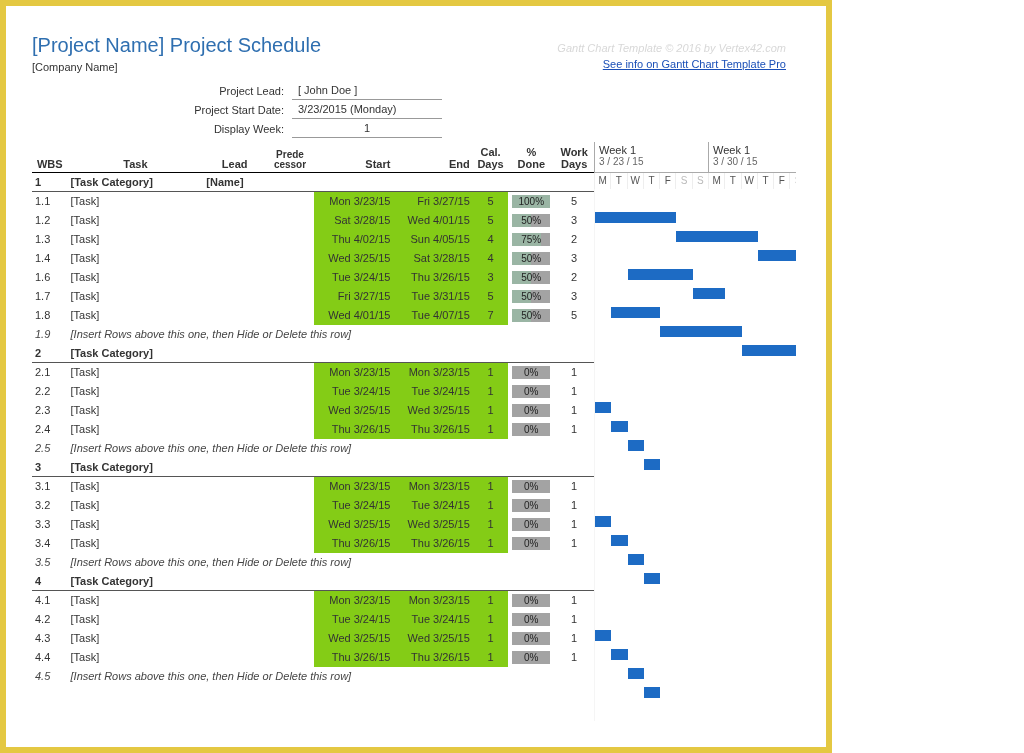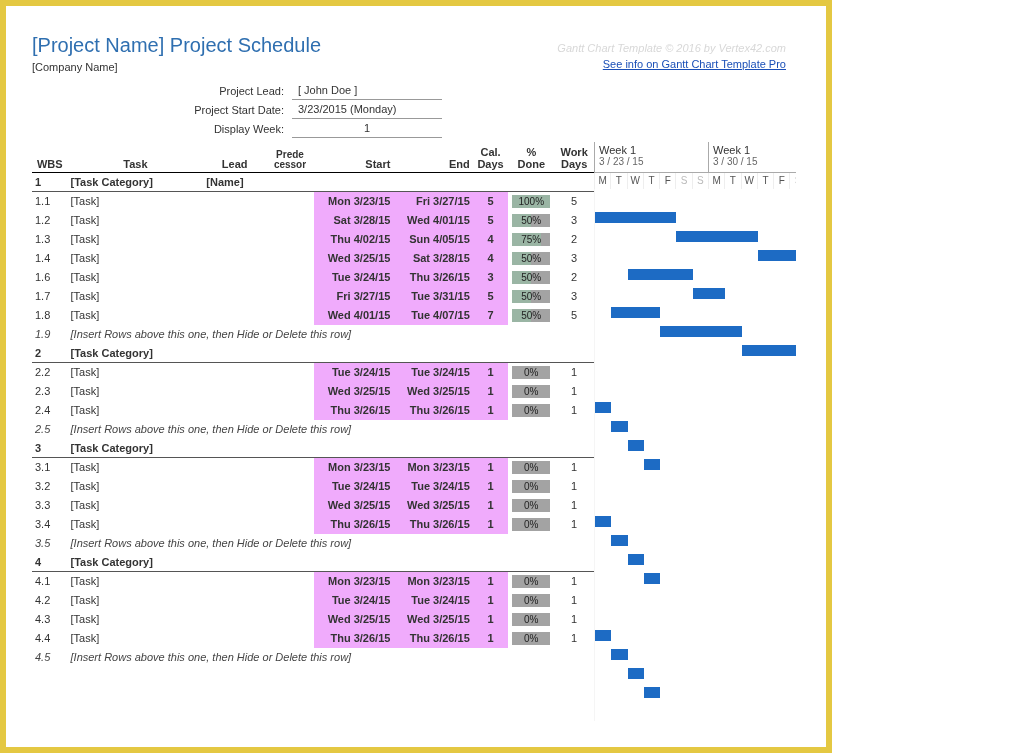--- a/index.html
+++ b/index.html
@@ -88,21 +88,21 @@
       vertical-align:middle;
     }
     tr.cat td { font-weight:bold; border-bottom:1px solid #555;}
     tr.cat td.wbs {font-weight:bold;}
     td.wbs { font-size:11px; }
     td.task-name { }
     td.start, td.end { text-align:right; }
     td.cald { text-align:center; }
     td.pct { text-align:center; position:relative;}
     td.workd { text-align:center;}
-    .green-cell { background:#f0abfc;font-weight:bold;}
+    .green-cell { background:#84cc16;}
     .pct-bar {
       display:inline-block;
       width:38px; height:13px;
       background:#a3a3a3;
       position:relative;
       vertical-align:middle;
     }
     .pct-bar .fill {
       position:absolute; left:0; top:0; bottom:0;
       background:#9ab5a4;
@@ -287,20 +287,31 @@
               <td class="wbs">1.9</td>
               <td colspan="8">[Insert Rows above this one, then Hide or Delete this row]</td>
             </tr>
             <tr class="cat">
               <td class="wbs">2</td>
               <td class="task-name">[Task Category]</td>
               <td></td>
               <td colspan="6"></td>
             </tr>
             <tr>
+              <td class="wbs">2.1</td>
+              <td class="task-name">[Task]</td>
+              <td></td>
+              <td></td>
+              <td class="start green-cell">Mon 3/23/15</td>
+              <td class="end green-cell">Mon 3/23/15</td>
+              <td class="cald green-cell">1</td>
+              <td class="pct"><span class="pct-bar"><span class="fill" style="width:0%"></span><span class="lab">0%</span></span></td>
+              <td class="workd">1</td>
+            </tr>
+            <tr>
               <td class="wbs">2.2</td>
               <td class="task-name">[Task]</td>
               <td></td>
               <td></td>
               <td class="start green-cell">Tue 3/24/15</td>
               <td class="end green-cell">Tue 3/24/15</td>
               <td class="cald green-cell">1</td>
               <td class="pct"><span class="pct-bar"><span class="fill" style="width:0%"></span><span class="lab">0%</span></span></td>
               <td class="workd">1</td>
             </tr>

